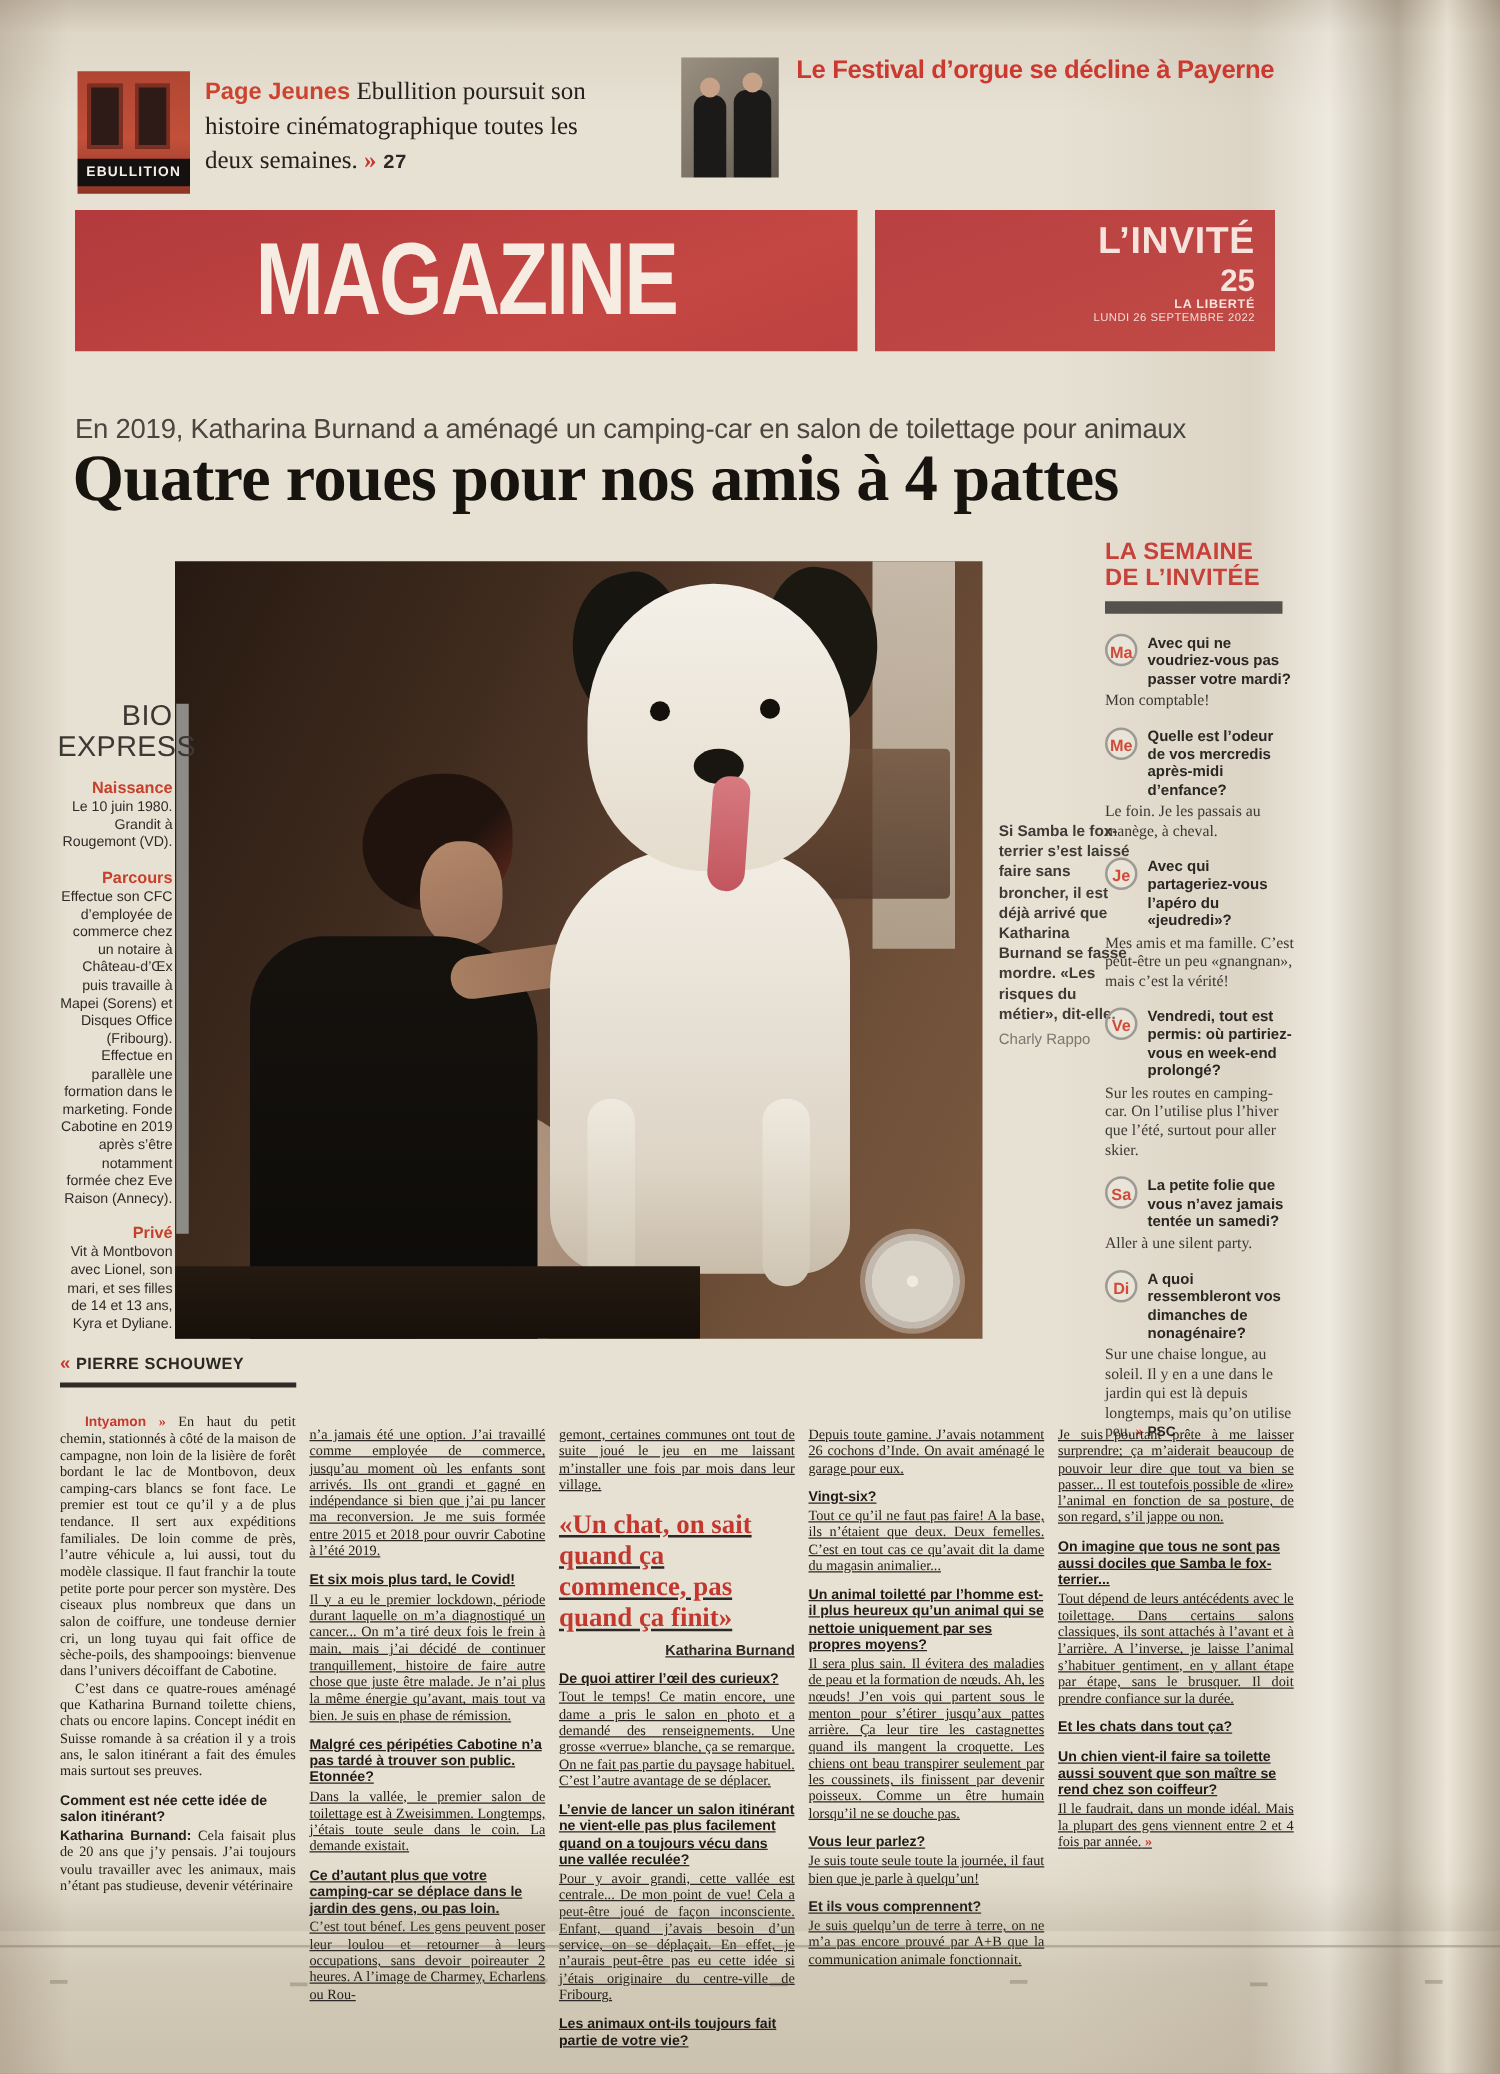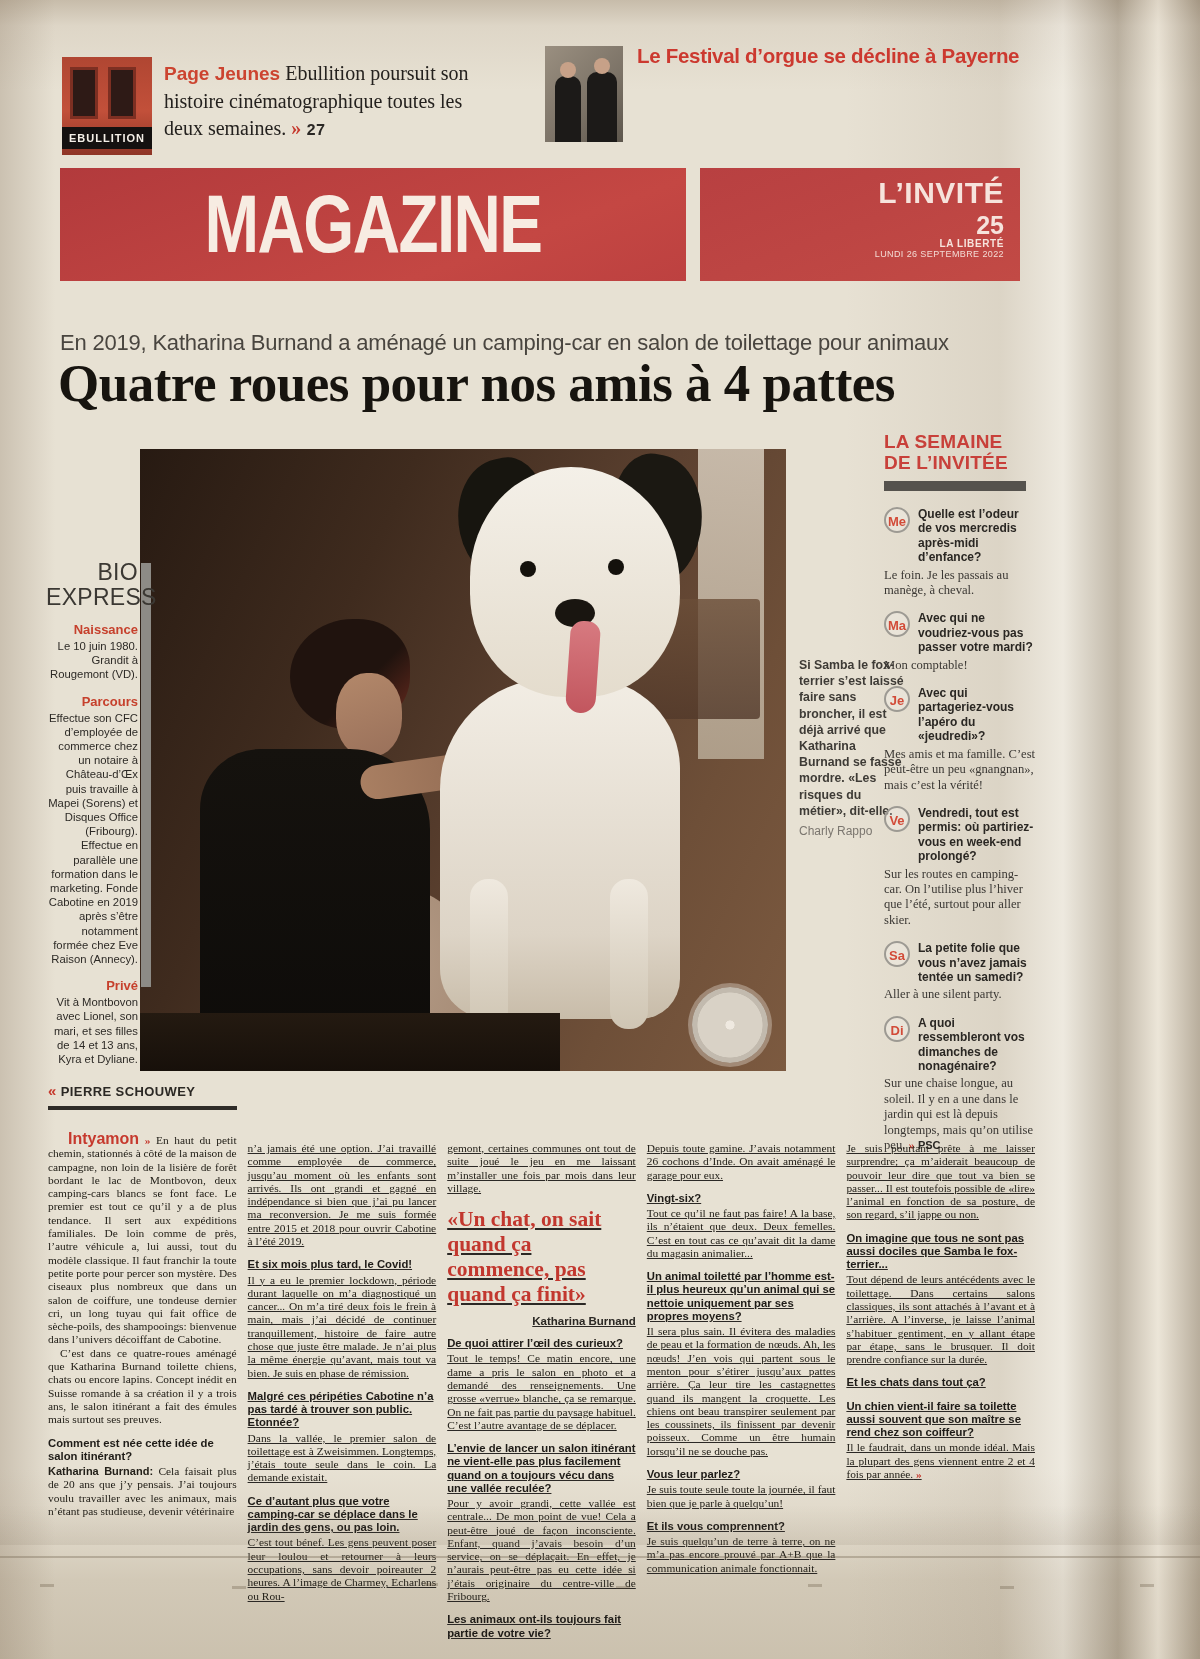--- a/index.html
+++ b/index.html
@@ -102,21 +102,21 @@
   .article-col.cont{padding-top:66px;text-decoration:underline;}
   .byline{font-weight:bold;font-size:13px;letter-spacing:.4px;color:#2b2824;padding-top:6px;}
   .byline .mark{color:#c6392d;font-size:15px;}
   .byline-rule{height:4px;background:#2f2c28;margin:7px 0 0;}
   .blocks{margin-top:22px;}
   .article-col.cont .blocks{margin-top:0;}
   .para{font-family:"Liberation Serif",serif;font-size:11.4px;line-height:13.3px;color:#232019;
         text-align:justify;margin:0;}
   .para + .para{text-indent:12px;}
   .q{font-weight:bold;font-size:11.3px;line-height:13.2px;color:#1e1b17;margin:10px 0 2px;text-align:left;}
-  .lead-kicker{font-family:"Liberation Sans",sans-serif;font-weight:bold;color:#c6392d;font-size:16px;padding-left:20px;}
+  .lead-kicker{font-family:"Liberation Sans",sans-serif;font-weight:bold;color:#c6392d;font-size:11px;padding-left:20px;}
   .name-bold{font-family:"Liberation Sans",sans-serif;font-weight:bold;font-size:11px;}
   .red-mark{color:#c6392d;font-weight:bold;}
   .pullquote{margin:12px 0 10px;}
   .pq-text{font-family:"Liberation Serif",serif;font-weight:bold;color:#c2372e;font-size:21.5px;line-height:25px;}
   .pq-attr{text-align:right;font-weight:bold;font-size:11.5px;color:#2b2824;margin-top:8px;}
 </style>
 </head>
 <body>
 
 <div class="page">
@@ -206,31 +206,31 @@
 
   <div class="week">
     <div class="week-title">
       <div>LA SEMAINE</div>
       <div>DE L’INVITÉE</div>
     </div>
     <div class="week-bar"></div>
     <div>
         <div class="week-item">
           <div class="week-row">
+            <span class="day-badge">Ma</span>
+            <div class="week-q">Avec qui ne voudriez-vous pas passer votre mardi?</div>
+          </div>
+          <div class="week-a">Mon comptable!</div>
+        </div>
+        <div class="week-item">
+          <div class="week-row">
             <span class="day-badge">Me</span>
             <div class="week-q">Quelle est l’odeur de vos mercredis après-midi d’enfance?</div>
           </div>
           <div class="week-a">Le foin. Je les passais au manège, à cheval.</div>
-        </div>
-        <div class="week-item">
-          <div class="week-row">
-            <span class="day-badge">Ma</span>
-            <div class="week-q">Avec qui ne voudriez-vous pas passer votre mardi?</div>
-          </div>
-          <div class="week-a">Mon comptable!</div>
         </div>
         <div class="week-item">
           <div class="week-row">
             <span class="day-badge">Je</span>
             <div class="week-q">Avec qui partageriez-vous l’apéro du «jeudredi»?</div>
           </div>
           <div class="week-a">Mes amis et ma famille. C’est peut-être un peu «gnangnan», mais c’est la vérité!</div>
         </div>
         <div class="week-item">
           <div class="week-row">

